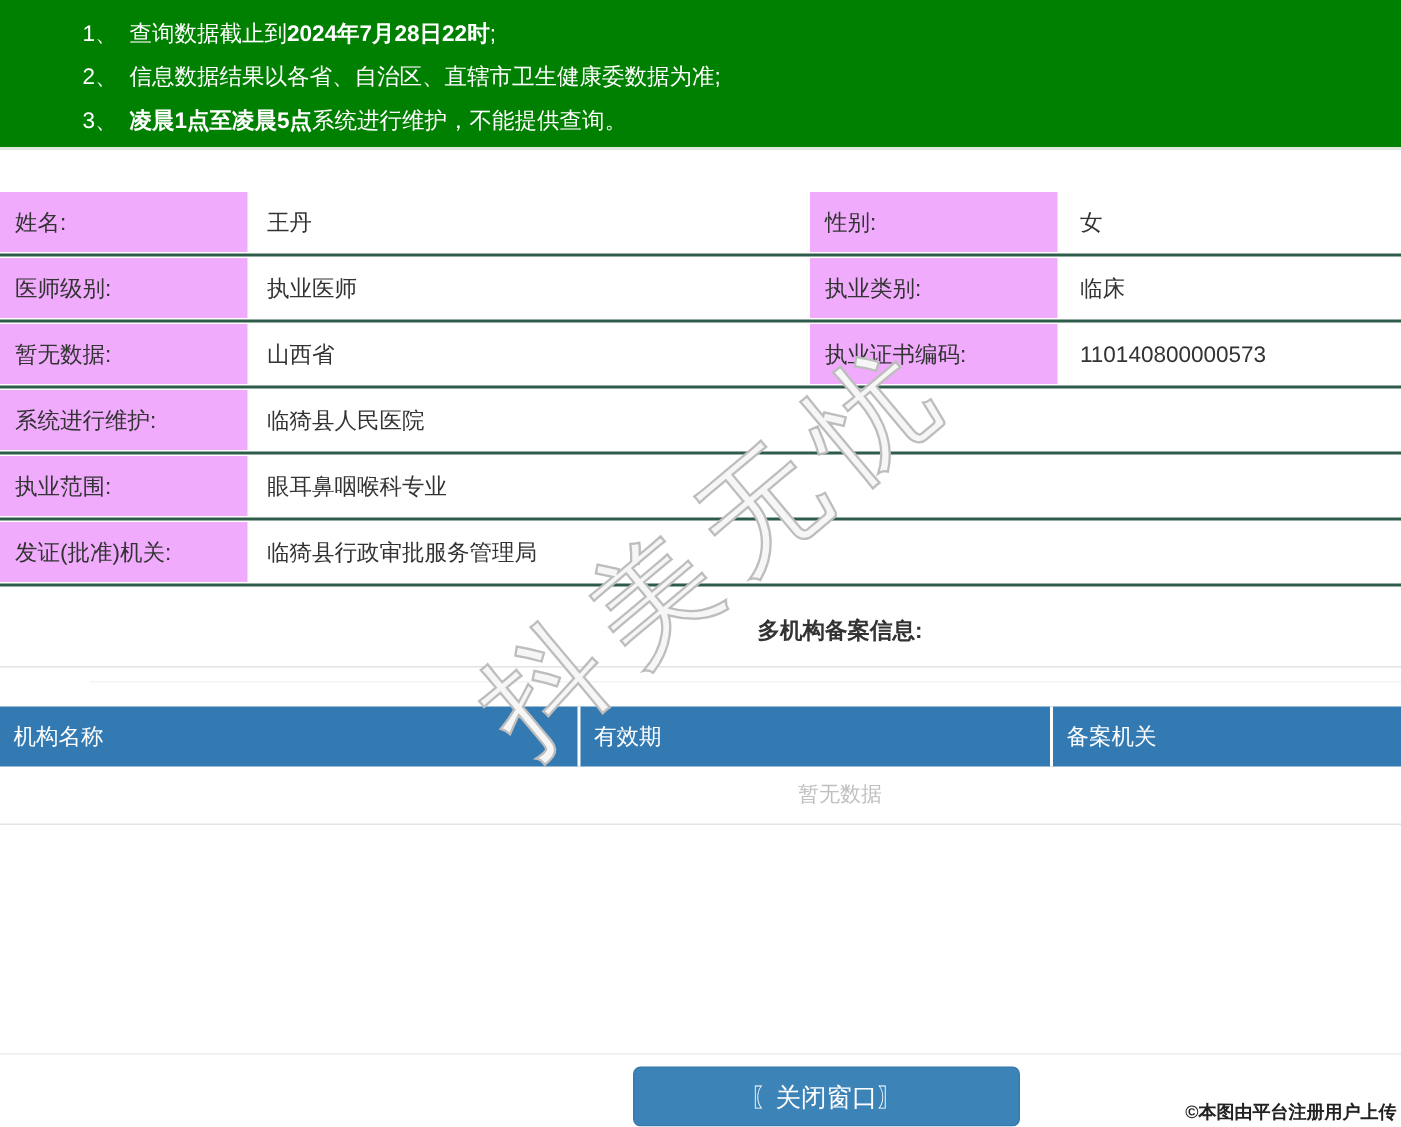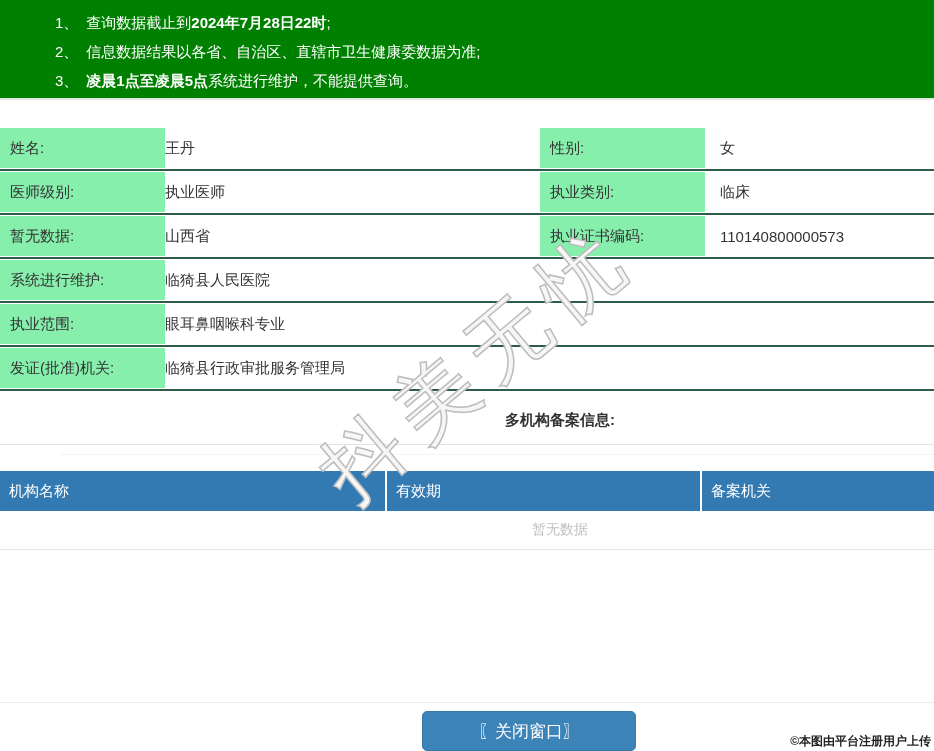--- a/index.html
+++ b/index.html
@@ -26,27 +26,27 @@
   .content { width:1120px; position:relative; }
   
   .profile { margin-top:27px; }
   .p-row {
     display:flex; align-items:center;
     height:44px;
     border-bottom:2px solid #2f5c4a;
   }
   .p-label {
     width:165px; height:40px;
-    background:#86efac;
+    background:#f0abfc;
     display:flex; align-items:center;
     padding-left:10px;
     font-size:15px;
     flex:0 0 165px;
   }
-  .p-value { font-size:15px; }
+  .p-value { padding-left:13px; font-size:15px; }
   .p-value.first { width:375px; flex:0 0 375px; }
   .p-value.second { padding-left:15px; }
   
   .section-head {
     text-align:center;
     font-size:15px; font-weight:bold;
     padding:20px 0 14px;
     border-bottom:1px solid #e3e3e3;
   }
   .subline { height:10px; margin-left:60px; border-bottom:1px solid #f3f3f3; }
@@ -71,21 +71,21 @@
     border-bottom:1px solid #e6e6e6;
   }
   
   .footer-zone {
     margin-top:152px;
     border-top:1px solid #ededed;
   }
   .close-btn {
     display:block;
     margin:8px 0 0 422px;
-    width:214px; height:40px;
+    width:258px; height:40px;
     background:#3c83b8;
     border:1px solid #367aac;
     border-radius:5px;
     color:#fff;
     font-size:17px;
     font-family:"Liberation Sans","DejaVu Sans",sans-serif;
     cursor:pointer;
   }
   
   .watermark {

